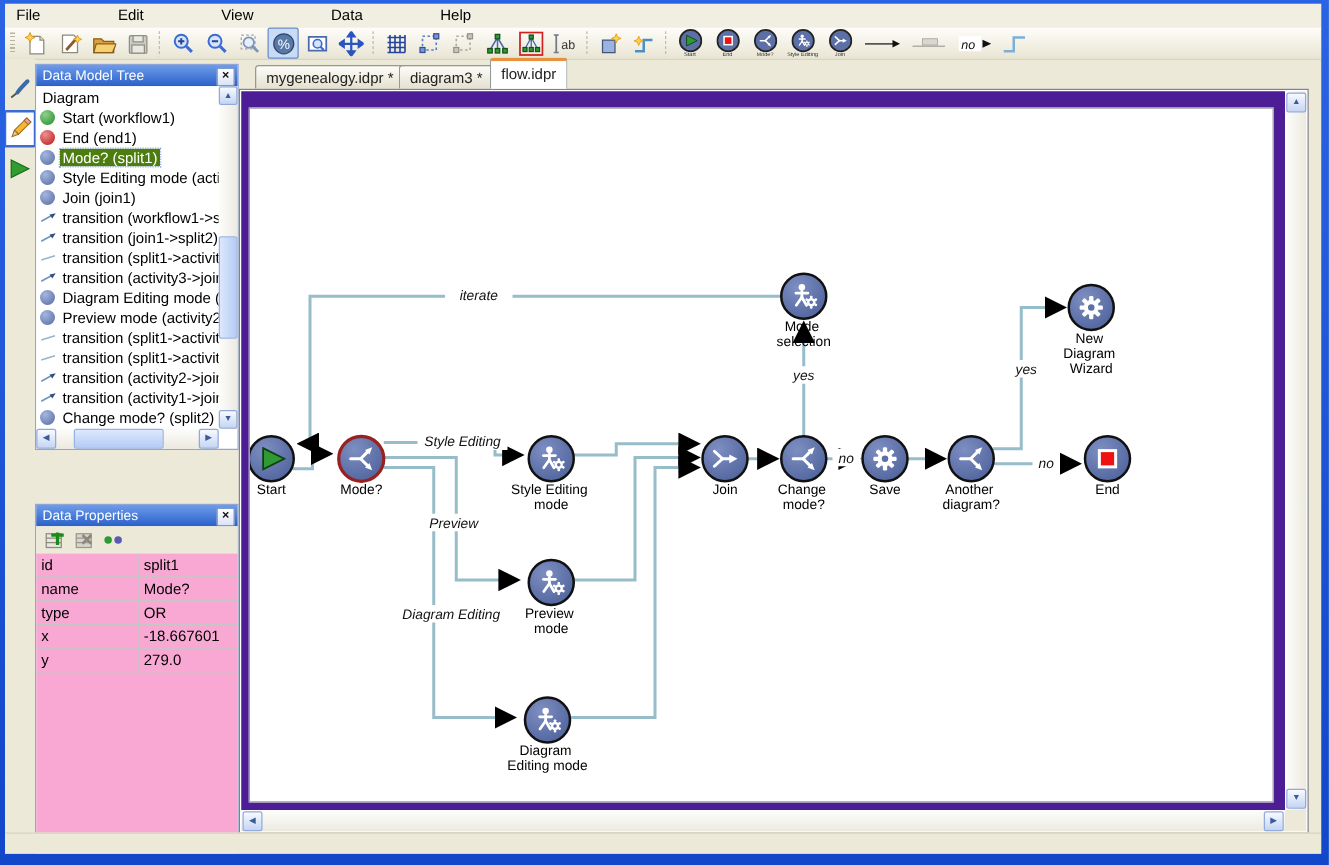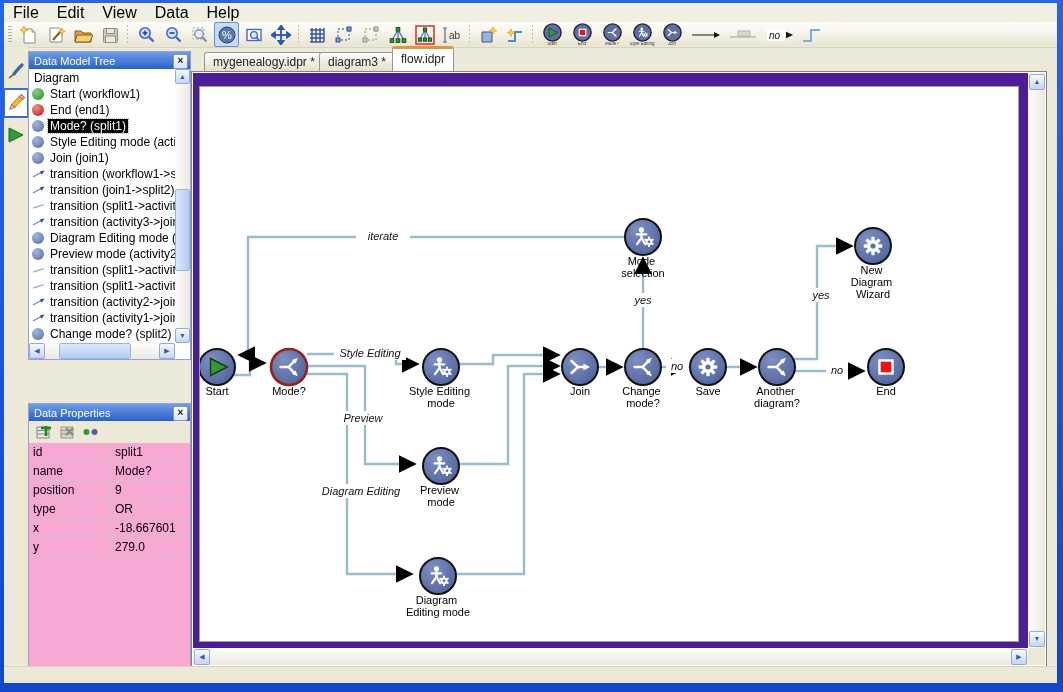--- a/index.html
+++ b/index.html
@@ -3,21 +3,21 @@
 <meta charset="utf-8">
 <style>
   html,body{margin:0;padding:0;}
   body{width:1063px;height:692px;position:relative;font-family:"Liberation Sans",sans-serif;
        -webkit-font-smoothing:antialiased;background:#1a53d8;overflow:hidden;}
   .frame{position:absolute;inset:0;background:linear-gradient(#2a63e4,#1147c8);}
   .content{position:absolute;left:4px;top:3px;right:6px;bottom:9px;background:#ece9d8;overflow:hidden;}
 
   
   .menubar{position:absolute;left:0;top:0;right:0;height:19px;background:#f1efe2;
-           display:flex;align-items:center;font-size:16px;color:#000;border-bottom:1px solid #e2dfce;}
+           display:flex;font-size:12px;color:#000;border-bottom:1px solid #e2dfce;gap:44px;}
   .menu-item{padding:2px 9px;cursor:default;}
   .toolbar{position:absolute;left:0;top:19px;right:0;height:25px;
            background:linear-gradient(#fefdf9,#e9e5d4);border-bottom:1px solid #d8d4c0;
            display:flex;align-items:center;gap:2px;padding-left:2px;}
   .grip{width:4px;height:18px;margin:0 2px;background:repeating-linear-gradient(#b8b4a0 0 1px,transparent 1px 3px);}
   .tbtn{width:23px;height:23px;display:flex;align-items:center;justify-content:center;border:1px solid transparent;border-radius:2px;}
   .tbtn.pressed{background:#c7daf6;border-color:#6a8cc8;}
   .tbtn.big{width:26px;height:24px;flex-direction:column;gap:0;}
   .tsep{width:1px;height:20px;margin:0 3px;background:repeating-linear-gradient(#c2bda8 0 2px,transparent 2px 4px);}
   .pal-label{font-size:4.5px;line-height:4.5px;color:#333;max-width:25px;overflow:hidden;white-space:nowrap;}
@@ -37,21 +37,21 @@
 
   
   .tree-body{position:absolute;left:0;top:17px;right:15px;bottom:16px;overflow:hidden;background:#fff;padding-top:1px;}
   .trow{height:16px;display:flex;align-items:center;font-size:12px;white-space:nowrap;padding-left:3px;}
   .ticon{width:12px;height:12px;border-radius:50%;margin-right:4px;flex:0 0 12px;}
   .ti-start{background:radial-gradient(circle at 35% 30%,#8ed08e,#1f8a24);}
   .ti-end{background:radial-gradient(circle at 35% 30%,#f09090,#b41414);}
   .ti-node{background:radial-gradient(circle at 35% 30%,#a4b6e0,#54699f);}
   .ticon-svg{width:14px;height:10px;margin-right:2px;flex:0 0 14px;}
   .tlabel{padding:0 2px;}
-  .tlabel.sel{background:#000000;color:#fff;outline:1px dotted #9ab0e8;}
+  .tlabel.sel{background:#4d7c0f;color:#fff;outline:1px dotted #9ab0e8;}
   .vscroll{position:absolute;right:0;top:17px;bottom:16px;width:15px;background:linear-gradient(to right,#fdfdfb,#ece9e0);}
   .hscroll{position:absolute;left:0;right:15px;bottom:0;height:16px;background:linear-gradient(#fdfdfb,#ece9e0);}
   .sb-btn{position:absolute;background:linear-gradient(#f7faff,#c5d5f3);border:1px solid #93a9dc;border-radius:2px;
           color:#3a5a9a;font-size:7px;line-height:13px;text-align:center;}
   .sb-thumb{position:absolute;background:linear-gradient(to right,#dce8fc,#b5ccf5);border:1px solid #98b4e4;border-radius:2px;}
   .sb-thumb.h{background:linear-gradient(#dce8fc,#b5ccf5);}
 
   
   .props-toolbar{position:absolute;left:0;right:0;top:17px;height:22px;background:#ece9d8;
                  display:flex;align-items:center;gap:6px;padding-left:5px;border-bottom:1px solid #d8d4c2;}
@@ -530,24 +530,20 @@
     <div class="props-table">
       <div class="prow">
         <div class="pkey">id</div>
         <div class="pval">split1</div>
           </div>
       <div class="prow">
         <div class="pkey">name</div>
         <div class="pval">Mode?</div>
           </div>
       <div class="prow">
-        <div class="pkey">position</div>
-        <div class="pval">9</div>
-          </div>
-      <div class="prow">
         <div class="pkey">type</div>
         <div class="pval">OR</div>
           </div>
       <div class="prow">
         <div class="pkey">x</div>
         <div class="pval">-18.667601</div>
           </div>
       <div class="prow">
         <div class="pkey">y</div>
         <div class="pval">279.0</div>

